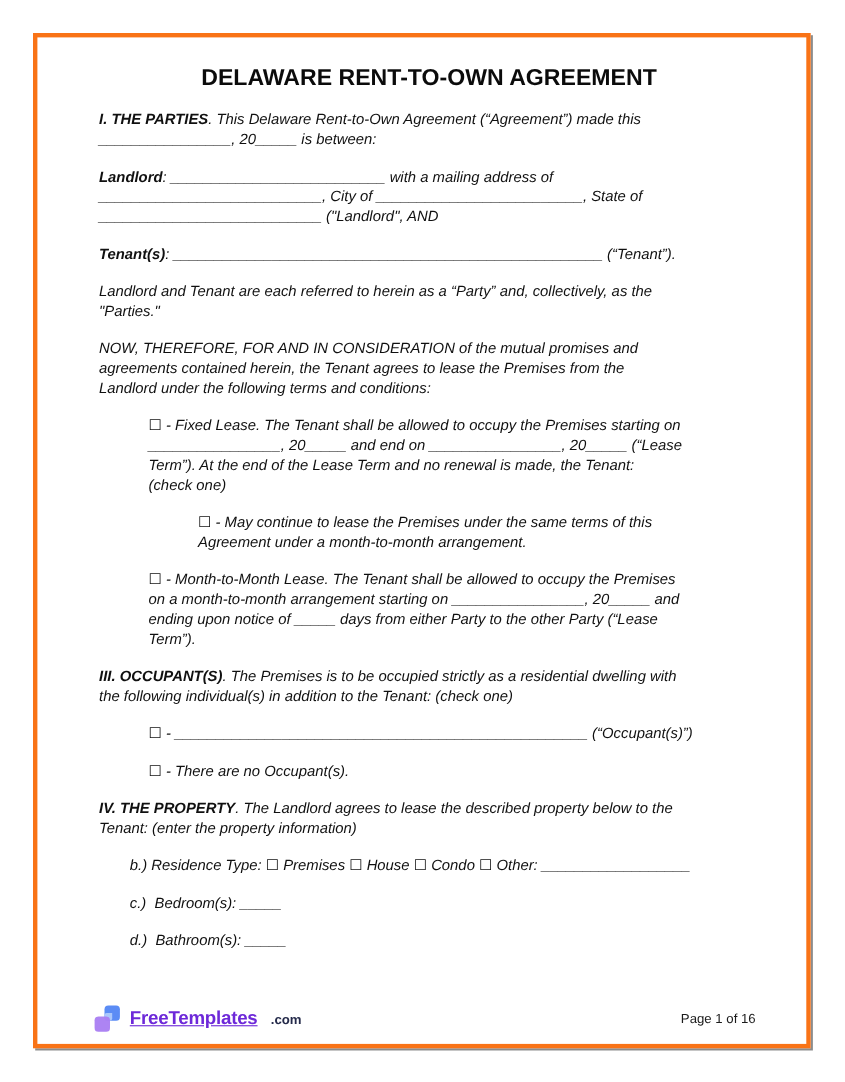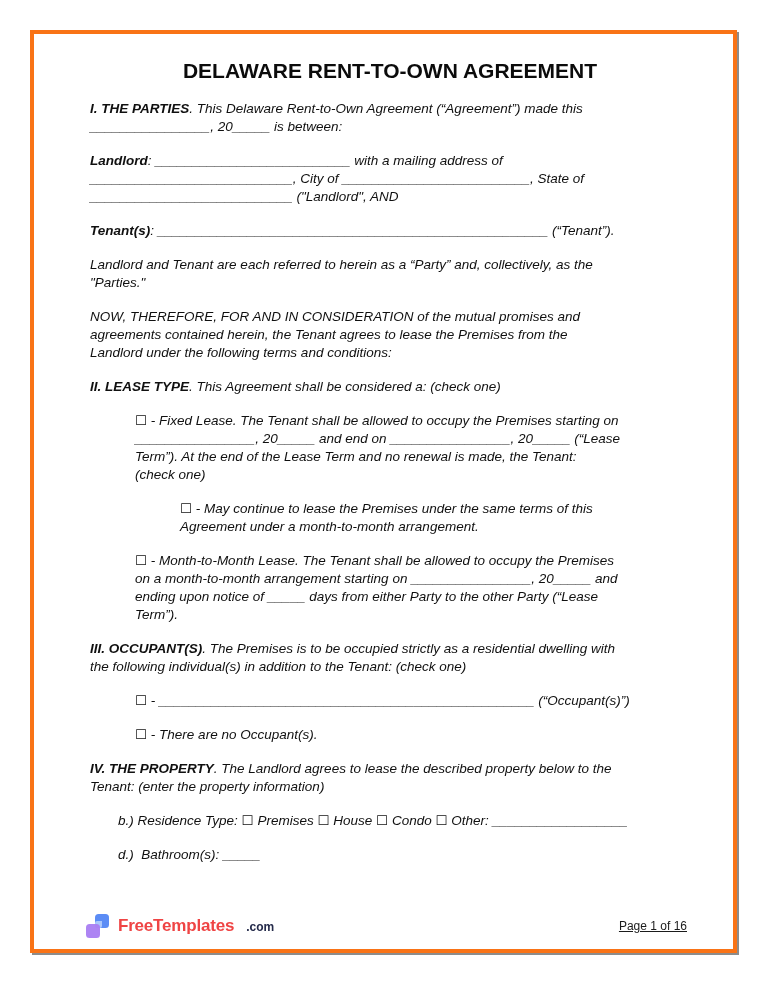--- a/index.html
+++ b/index.html
@@ -97,21 +97,20 @@
   }
   .brand-suffix {
     font-size: 12px;
     font-weight: bold;
     white-space: pre;
   }
   .page-label {
     font-size: 12px;
     color: #1b1b1b;
     white-space: pre;
-    text-decoration: underline;
   }
 </style>
 </head>
 <body>
 
 <div class="page">
   <div class="content">
 
     <h1 class="title">DELAWARE RENT-TO-OWN AGREEMENT</h1>
 
@@ -124,21 +123,20 @@
 
     <p class="para"><strong class="b">Tenant(s)</strong><span>: ____________________________________________________ (“Tenant”).</span></p>
 
     <p class="para">Landlord and Tenant are each referred to herein as a “Party” and, collectively, as the
 "Parties."</p>
 
     <p class="para">NOW, THEREFORE, FOR AND IN CONSIDERATION of the mutual promises and
 agreements contained herein, the Tenant agrees to lease the Premises from the
 Landlord under the following terms and conditions:</p>
 
-    <p class="para"><strong class="b">II. LEASE TYPE</strong><span>. This Agreement shall be considered a: (check one)</span></p>
 
     <p class="para indent1 m0"><span class="cb">☐</span><span> - Fixed Lease. The Tenant shall be allowed to occupy the Premises starting on
 ________________, 20_____ and end on ________________, 20_____ (“Lease
 Term”). At the end of the Lease Term and no renewal is made, the Tenant:
 (check one)</span></p>
 
     <p class="para indent2 m0"><span class="cb">☐</span><span> - May continue to lease the Premises under the same terms of this
 Agreement under a month-to-month arrangement.</span></p>
 
 
@@ -152,28 +150,29 @@
 
     <p class="para indent1"><span class="cb">☐</span><span> - __________________________________________________ (“Occupant(s)”)</span></p>
 
     <p class="para indent1"><span class="cb">☐</span><span> - There are no Occupant(s).</span></p>
 
     <p class="para"><strong class="b">IV. THE PROPERTY</strong><span>. The Landlord agrees to lease the described property below to the
 Tenant: (enter the property information)</span></p>
 
     <div class="plist">
       <p class="para m0"><span>b.) Residence Type: </span><span class="cb">☐</span><span> Premises </span><span class="cb">☐</span><span> House </span><span class="cb">☐</span><span> Condo </span><span class="cb">☐</span><span> Other: __________________</span></p>
+      <p class="para m0">c.)  Bedroom(s): _____</p>
       <p class="para m0">d.)  Bathroom(s): _____</p>
     </div>
 
   </div>
 
   <div class="footer">
     <div class="brand">
       <span class="logo-icon">
           <span class="logo-sq logo-sq-blue" style="background: rgb(91, 140, 245);"></span>
           <span class="logo-sq logo-sq-purple" style="background: rgb(169, 125, 242);"></span>
         </span>
-      <span><span class="brand-text" style="color: #ef4444;">FreeTemplates</span><span class="brand-suffix" style="color: rgb(36, 42, 74); padding-left: 12px;">.com</span></span>
+      <span><span class="brand-text" style="color: #6d28d9; text-decoration: underline;">FreeTemplates</span><span class="brand-suffix" style="color: rgb(36, 42, 74); padding-left: 12px;">.com</span></span>
     </div>
     <span class="page-label">Page 1 of 16</span>
   </div>
 </div>
 
 </body></html>

